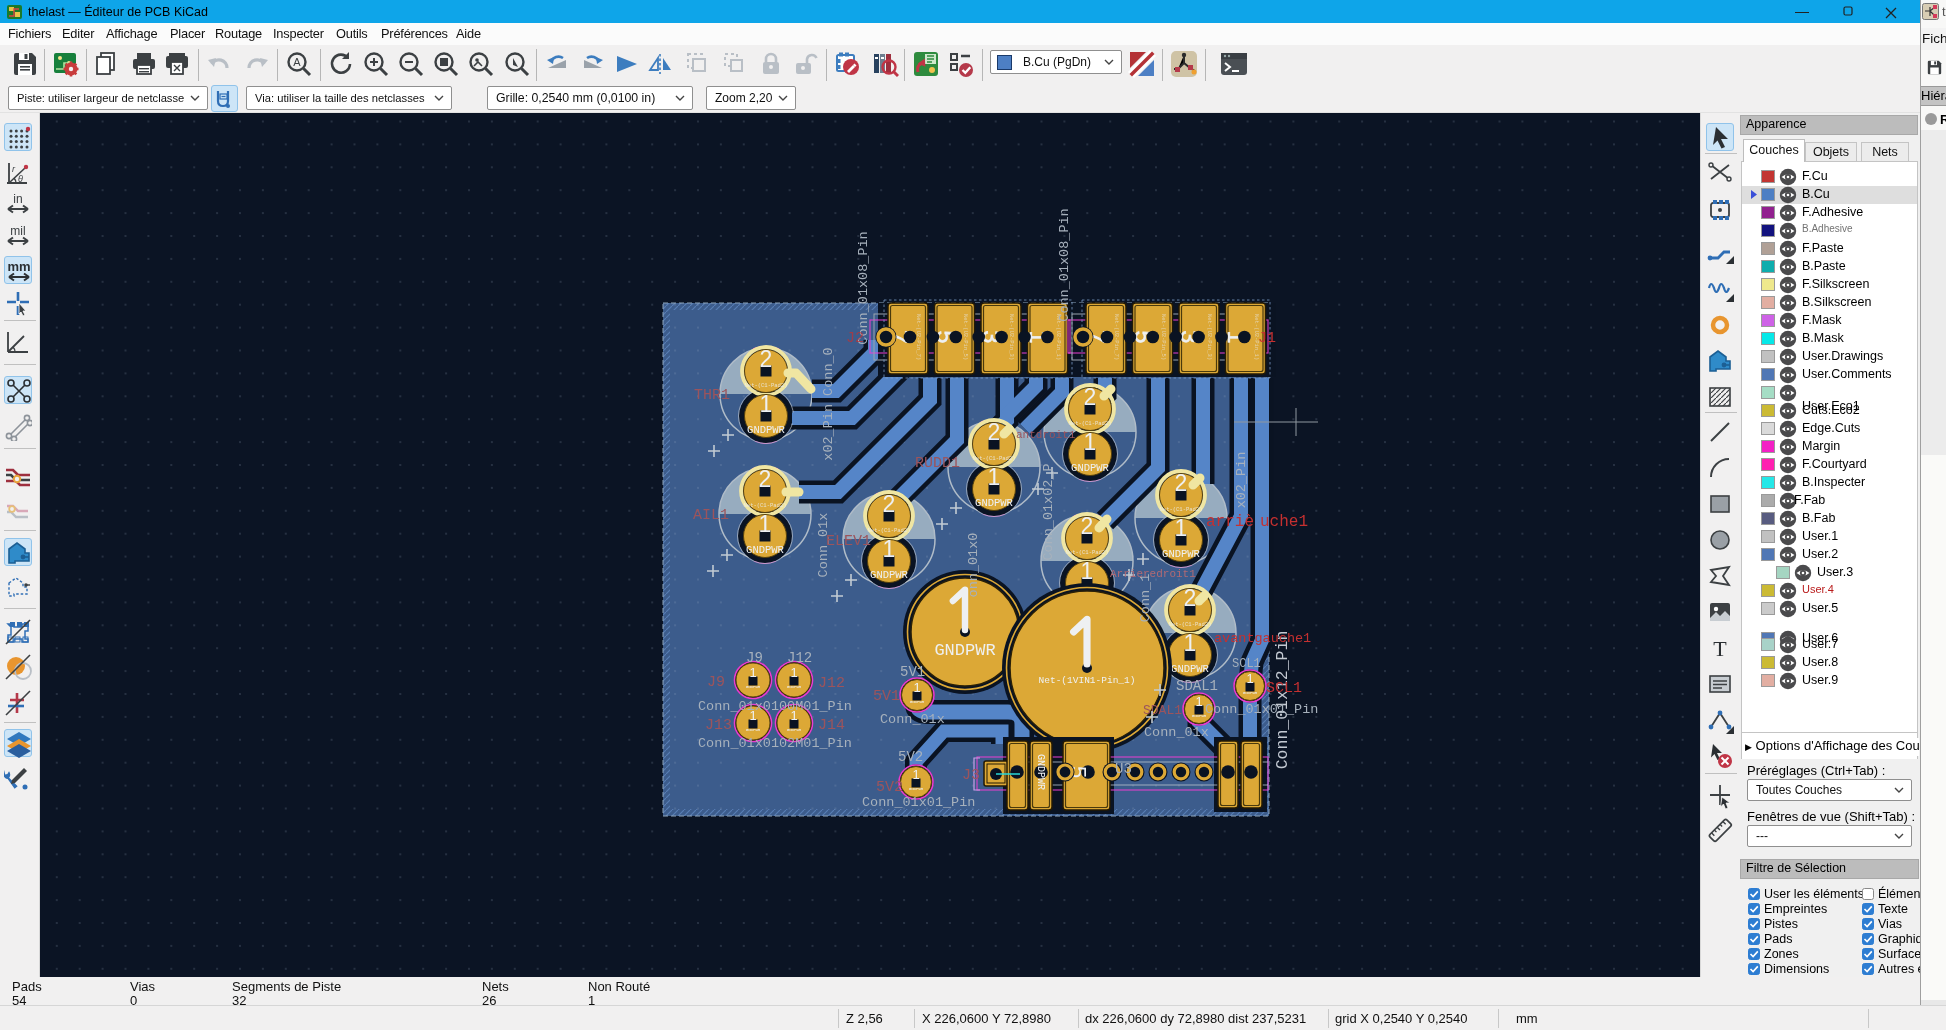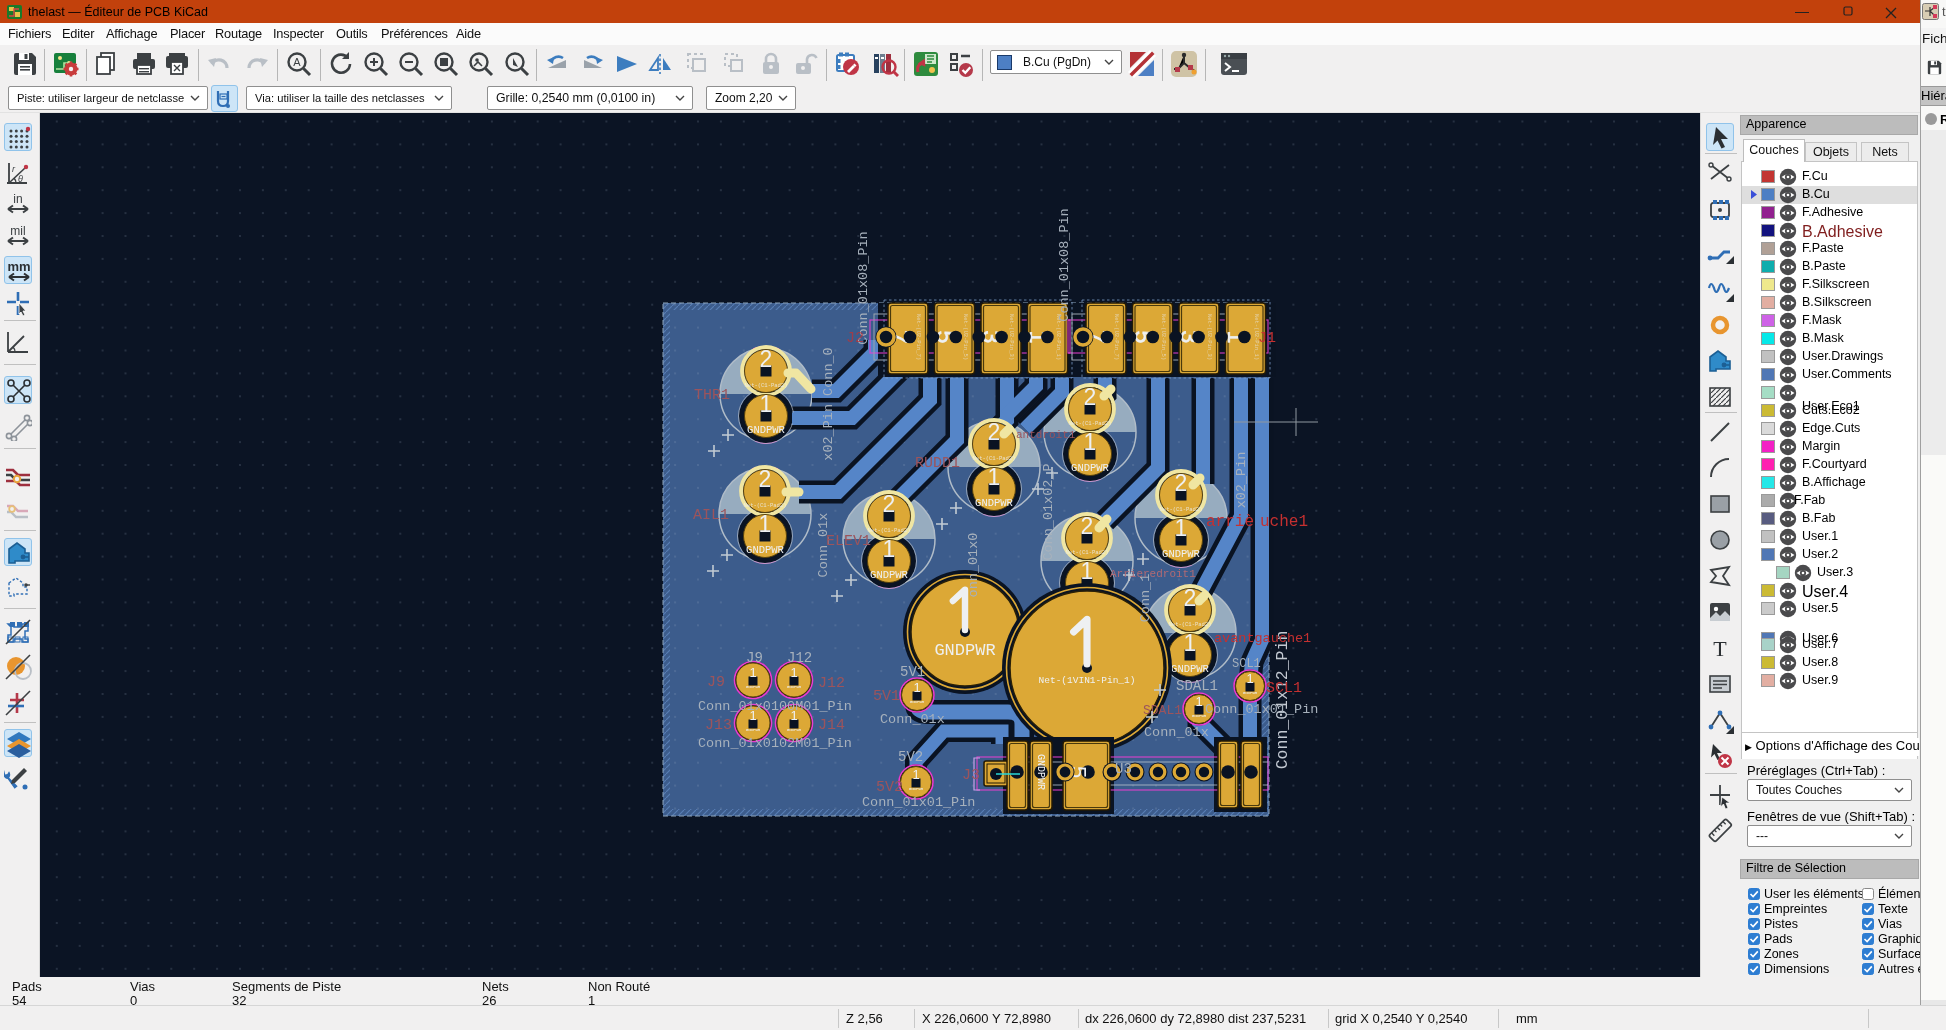--- a/index.html
+++ b/index.html
@@ -1,18 +1,18 @@
 <!DOCTYPE html>
 <html><head><meta charset="utf-8">
 <style>
 *{margin:0;padding:0;box-sizing:border-box}
 html,body{width:1946px;height:1030px;overflow:hidden;background:#fff;
  font-family:"Liberation Sans",sans-serif;-webkit-font-smoothing:antialiased}
 .abs{position:absolute}
-#titlebar{left:0;top:0;width:1920px;height:23px;background:#c2410c;color:#000;font-size:13px}
+#titlebar{left:0;top:0;width:1920px;height:23px;background:#0ea5e9;color:#000;font-size:13px}
 #menubar{left:0;top:23px;width:1920px;height:22px;background:#fbfbfb;font-size:12.8px;letter-spacing:-0.2px;color:#101010}
 .menuitem{position:absolute;top:3px}
 #tb1{left:0;top:45px;width:1920px;height:40px;background:#f1f0f0}
 #tb2{left:0;top:85px;width:1920px;height:28px;background:#f1f0f0;border-bottom:1px solid #e2e2e2}
 .combo{position:absolute;height:24px;background:#fff;border:1px solid #8f8f8f;border-radius:2px;
  font-size:12px;color:#101010;line-height:22px;padding-left:8px;white-space:nowrap;overflow:hidden}
 .combo .chev{position:absolute;right:6px;top:4px}
 .sep{position:absolute;width:1px;background:#b6b6b6;top:4px;height:32px}
 #lefttb{left:0;top:113px;width:40px;height:864px;background:#f1f0f0;border-right:1px solid #d8d8d8}
 #righttb{left:1700px;top:113px;width:40px;height:864px;background:#f1f0f0;border-left:1px solid #d8d8d8}
@@ -955,21 +955,21 @@
 <div class="abs" style="left:0;top:42px;width:175px;height:18px;font-size:12.5px;color:#000">
         <span class="abs" style="left:19px;top:2px;width:14px;height:13px;background:#91218f;border:1px solid #9a9a9a"></span>
         <svg class="abs" style="left:37px;top:0px" width="18" height="18" viewBox="0 0 18 18">
           <circle cx="9" cy="9" r="8.2" fill="#4a4a4c"></circle>
           <path d="M2.5 9 Q9 3.6 15.5 9 Q9 14.4 2.5 9 z" fill="#fff"></path>
           <circle cx="9" cy="9" r="3.1" fill="#4a4a4c"></circle>
           <circle cx="9" cy="9" r="1.3" fill="#fff"></circle>
         </svg>
         <span class="abs" style="left:60px;top:1px">F.Adhesive</span>
       </div>
-<div class="abs" style="left:0;top:60px;width:167px;height:18px;font-size:16px;color:#7f1d1d">
+<div class="abs" style="left:0;top:60px;width:167px;height:18px;font-size:10px;color:#737373">
         <span class="abs" style="left:19px;top:2px;width:14px;height:13px;background:#12127e;border:1px solid #9a9a9a"></span>
         <svg class="abs" style="left:37px;top:0px" width="18" height="18" viewBox="0 0 18 18">
           <circle cx="9" cy="9" r="8.2" fill="#4a4a4c"></circle>
           <path d="M2.5 9 Q9 3.6 15.5 9 Q9 14.4 2.5 9 z" fill="#fff"></path>
           <circle cx="9" cy="9" r="3.1" fill="#4a4a4c"></circle>
           <circle cx="9" cy="9" r="1.3" fill="#fff"></circle>
         </svg>
         <span class="abs" style="left:60px;top:1px">B.Adhesive</span>
       </div>
 <div class="abs" style="left:0;top:78px;width:175px;height:18px;font-size:12.5px;color:#000">
@@ -1103,21 +1103,21 @@
         <span class="abs" style="left:60px;top:1px">F.Courtyard</span>
       </div>
 <div class="abs" style="left:0;top:312px;width:175px;height:18px;font-size:12.5px;color:#000">
         <span class="abs" style="left:19px;top:2px;width:14px;height:13px;background:#25e8e8;border:1px solid #9a9a9a"></span>
         <svg class="abs" style="left:37px;top:0px" width="18" height="18" viewBox="0 0 18 18">
           <circle cx="9" cy="9" r="8.2" fill="#4a4a4c"></circle>
           <path d="M2.5 9 Q9 3.6 15.5 9 Q9 14.4 2.5 9 z" fill="#fff"></path>
           <circle cx="9" cy="9" r="3.1" fill="#4a4a4c"></circle>
           <circle cx="9" cy="9" r="1.3" fill="#fff"></circle>
         </svg>
-        <span class="abs" style="left:60px;top:1px">B.Affichage</span>
+        <span class="abs" style="left:60px;top:1px">B.Inspecter</span>
       </div>
 <div class="abs" style="left:0;top:330px;width:175px;height:18px;font-size:12.5px;color:#000">
         <span class="abs" style="left:19px;top:2px;width:14px;height:13px;background:#ababab;border:1px solid #9a9a9a"></span>
         <svg class="abs" style="left:37px;top:0px" width="18" height="18" viewBox="0 0 18 18">
           <circle cx="9" cy="9" r="8.2" fill="#4a4a4c"></circle>
           <path d="M2.5 9 Q9 3.6 15.5 9 Q9 14.4 2.5 9 z" fill="#fff"></path>
           <circle cx="9" cy="9" r="3.1" fill="#4a4a4c"></circle>
           <circle cx="9" cy="9" r="1.3" fill="#fff"></circle>
         </svg>
         <span class="abs" style="left:52px;top:1px">F.Fab</span>
@@ -1155,21 +1155,21 @@
 <div class="abs" style="left:15px;top:402px;width:175px;height:18px;font-size:12.5px;color:#000">
         <span class="abs" style="left:19px;top:2px;width:14px;height:13px;background:#a5d5c2;border:1px solid #9a9a9a"></span>
         <svg class="abs" style="left:37px;top:0px" width="18" height="18" viewBox="0 0 18 18">
           <circle cx="9" cy="9" r="8.2" fill="#4a4a4c"></circle>
           <path d="M2.5 9 Q9 3.6 15.5 9 Q9 14.4 2.5 9 z" fill="#fff"></path>
           <circle cx="9" cy="9" r="3.1" fill="#4a4a4c"></circle>
           <circle cx="9" cy="9" r="1.3" fill="#fff"></circle>
         </svg>
         <span class="abs" style="left:60px;top:1px">User.3</span>
       </div>
-<div class="abs" style="left:0;top:420px;width:176px;height:18px;font-size:16px;color:#000000">
+<div class="abs" style="left:0;top:420px;width:176px;height:18px;font-size:11px;color:#b91c1c">
         <span class="abs" style="left:19px;top:2px;width:14px;height:13px;background:#cbba34;border:1px solid #9a9a9a"></span>
         <svg class="abs" style="left:37px;top:0px" width="18" height="18" viewBox="0 0 18 18">
           <circle cx="9" cy="9" r="8.2" fill="#4a4a4c"></circle>
           <path d="M2.5 9 Q9 3.6 15.5 9 Q9 14.4 2.5 9 z" fill="#fff"></path>
           <circle cx="9" cy="9" r="3.1" fill="#4a4a4c"></circle>
           <circle cx="9" cy="9" r="1.3" fill="#fff"></circle>
         </svg>
         <span class="abs" style="left:60px;top:1px">User.4</span>
       </div>
 <div class="abs" style="left:0;top:438px;width:175px;height:18px;font-size:12.5px;color:#000">

